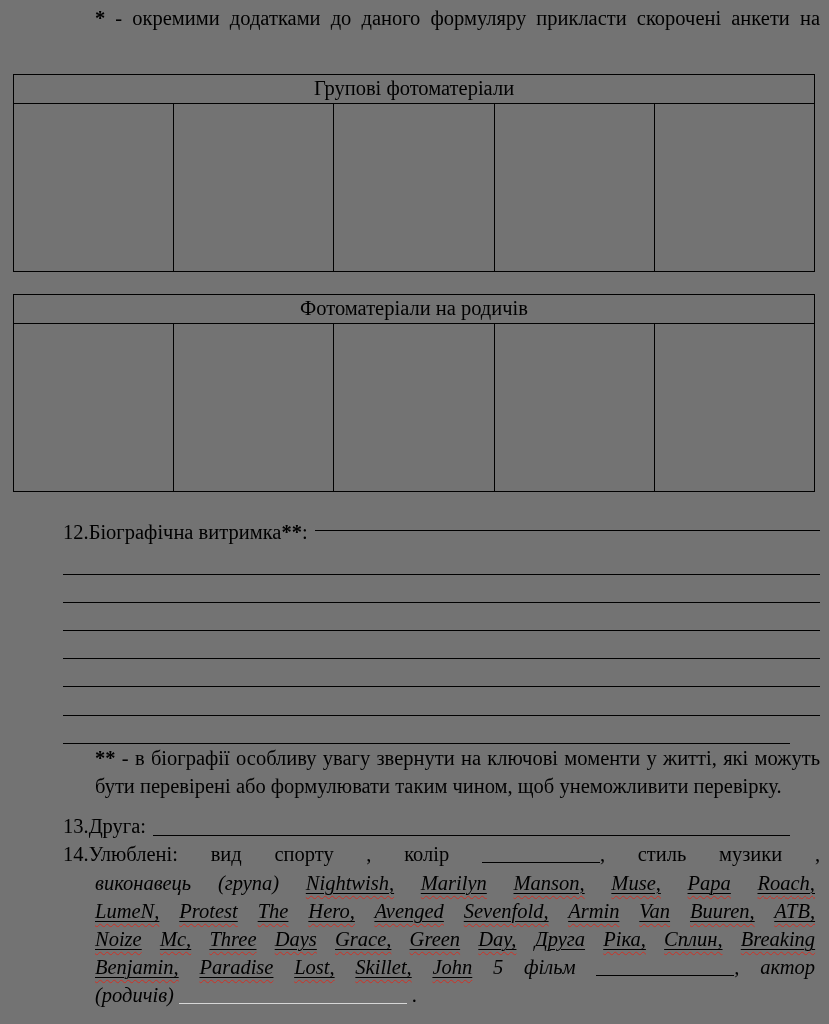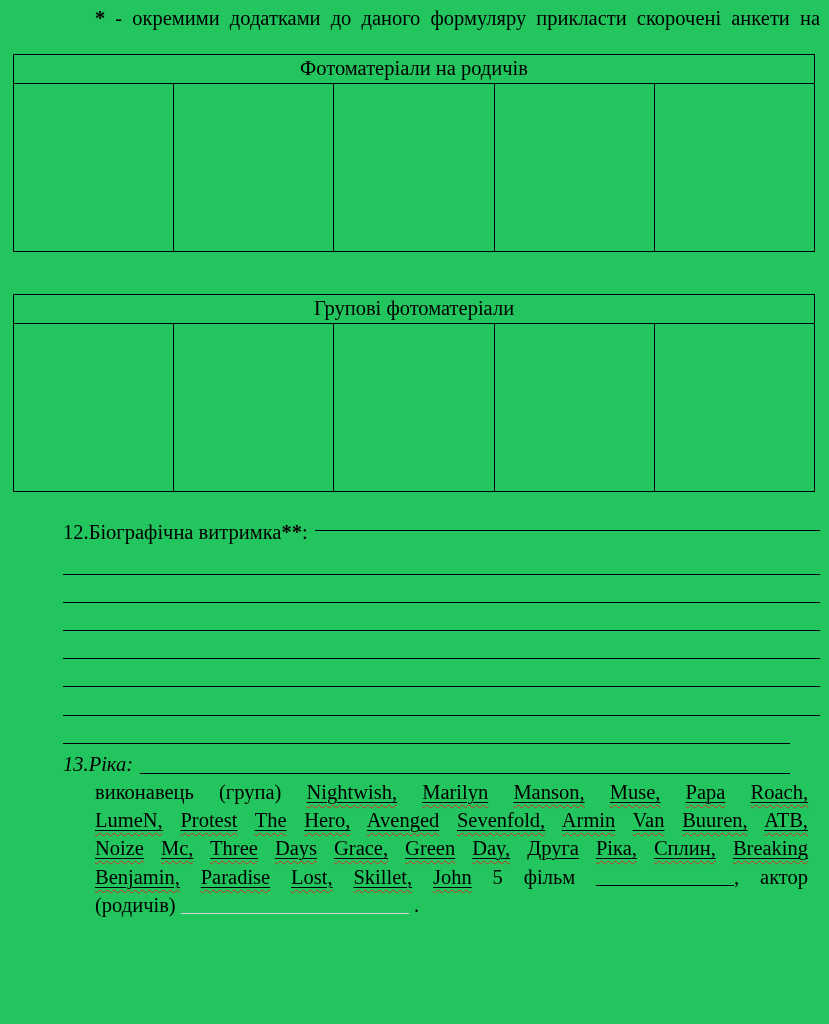--- a/index.html
+++ b/index.html
@@ -2,21 +2,21 @@
 <html><head>
 <meta charset="utf-8">
 <style>
   * { box-sizing: border-box; margin: 0; padding: 0; }
   html, body { background: #ffffff; }
   body {
     width: 829px; height: 1024px;
     font-family: "Liberation Serif", "DejaVu Serif", serif;
     font-size: 20.5px; line-height: 28.2px; color: #000;
   }
-  .page { position: relative; width: 829px; height: 1024px; overflow: hidden; background: #22c55e; }
+  .page { position: relative; width: 829px; height: 1024px; overflow: hidden; background: #737373; }
 
   .top-note { margin: 4px 9px 0 95px; }
   .jl { text-align: justify; text-align-last: justify; }
   b { font-weight: bold; }
 
   .photo-table { margin-left: 13px; width: 802px; height: 198px; border: 1.8px solid #000; }
   .pt1 { margin-top: 22px; }
   .pt2 { margin-top: 42px; }
   .pt-header { height: 29px; line-height: 27px; border-bottom: 1.8px solid #000; text-align: center; }
   .pt-body { display: flex; height: calc(100% - 29px); }
@@ -25,55 +25,55 @@
 
   .item12-line { margin: 26px 9px 0 63px; display: flex; height: 28.2px; align-items: center; }
   .fill { flex: 1; border-bottom: 1.7px solid #000; margin-left: 7px; margin-bottom: 4px; }
   .fill-13 { margin-right: 30px; }
 
   .rule { height: 28.2px; margin: 0 9px 0 63px; border-bottom: 1.7px solid #000; }
   .rule-short { margin-right: 39px; }
 
   .note2 { margin: 0 9px 0 95px; }
 
-  .item13-line { margin: 6px 9px 0 63px; display: flex; height: 28.2px; font-style: italic; }
+  .item13-line { margin: 12px 9px 0 63px; display: flex; height: 28.2px; }
 
   .l14 { margin: 0 9px 0 63px; }
-  .l14c { margin: 0 21px 0 95px; }
+  .l14c { margin: 0 14px 0 95px; font-style: italic; }
 
   .u { text-decoration: underline; text-decoration-thickness: 1.4px; text-underline-offset: 3px; }
   .w { text-decoration: underline wavy #cf3126; text-decoration-thickness: 1px; text-underline-offset: 5px; }
 
   .blank { display: inline-block; border-bottom: 1.7px solid #000; height: 14px; position: relative; top: 2px; }
   .bl1 { width: 118px; }
   .bl5 { width: 138px; }
   .grayblank { display: inline-block; border-bottom: 1.6px solid #d6d6d6; width: 228px; height: 14px; position: relative; top: 2px; }
 </style>
 </head>
 <body>
 
 <div class="page">
 
   <div class="top-note">
     <div class="jl"><b>*</b><span> - окремими додатками до даного формуляру прикласти скорочені анкети на</span></div>
   </div>
 
-  <div class="photo-table pt1">
-    <div class="pt-header">Фотоматеріали на родичів</div>
+  <div class="photo-table pt2">
+    <div class="pt-header">Групові фотоматеріали</div>
     <div class="pt-body">
         <div class="pt-cell"></div>
         <div class="pt-cell"></div>
         <div class="pt-cell"></div>
         <div class="pt-cell"></div>
         <div class="pt-cell"></div>
       </div>
   </div>
 
-  <div class="photo-table pt2">
-    <div class="pt-header">Групові фотоматеріали</div>
+  <div class="photo-table pt1">
+    <div class="pt-header">Фотоматеріали на родичів</div>
     <div class="pt-body">
         <div class="pt-cell"></div>
         <div class="pt-cell"></div>
         <div class="pt-cell"></div>
         <div class="pt-cell"></div>
         <div class="pt-cell"></div>
       </div>
   </div>
 
   <div class="item12-line">
@@ -83,26 +83,31 @@
     <span class="fill"></span>
   </div>
   <div class="rule"></div>
   <div class="rule"></div>
   <div class="rule"></div>
   <div class="rule"></div>
   <div class="rule"></div>
   <div class="rule"></div>
   <div class="rule rule-short"></div>
 
+  <div class="note2">
+    <div class="jl"><b>**</b><span> - в біографії особливу увагу звернути на ключові моменти у житті, які можуть</span></div>
+    <div><span>бути перевірені або формулювати таким чином, щоб унеможливити перевірку.</span></div>
+  </div>
 
   <div class="item13-line">
     <span>13.</span>
-      <span>Ріка:</span>
+      <span>Друга:</span>
     <span class="fill fill-13"></span>
   </div>
 
+  <div class="l14 jl"><span>14.Улюблені: </span><span>вид </span><span>спорту </span><span>, </span><span>колір </span><span class="blank bl1"></span><span>, </span><span>стиль </span><span>музики </span><span>,</span></div>
   <div class="l14c jl"><span>виконавець </span><span>(група) </span><span class="u"><span class="w">Nightwish,</span></span><span> </span><span class="u"><span class="w">Marilyn</span></span><span> </span><span class="u"><span class="w">Manson,</span></span><span> </span><span class="u"><span class="w">Muse,</span></span><span> </span><span class="u"><span class="w">Papa</span></span><span> </span><span class="u"><span class="w">Roach,</span></span></div>
   <div class="l14c jl"><span class="u"><span class="w">LumeN,</span></span><span> </span><span class="u"><span class="w">Protest</span></span><span> </span><span class="u"><span class="w">The</span></span><span> </span><span class="u"><span class="w">Hero,</span></span><span> </span><span class="u"><span class="w">Avenged</span></span><span> </span><span class="u"><span class="w">Sevenfold,</span></span><span> </span><span class="u"><span class="w">Armin</span></span><span> </span><span class="u"><span class="w">Van</span></span><span> </span><span class="u"><span class="w">Buuren,</span></span><span> </span><span class="u"><span class="w">ATB,</span></span></div>
   <div class="l14c jl"><span class="u"><span class="w">Noize</span></span><span> </span><span class="u"><span class="w">Mc,</span></span><span> </span><span class="u"><span class="w">Three</span></span><span> </span><span class="u"><span class="w">Days</span></span><span> </span><span class="u"><span class="w">Grace,</span></span><span> </span><span class="u"><span class="w">Green</span></span><span> </span><span class="u"><span class="w">Day,</span></span><span> </span><span class="u">Друга</span><span> </span><span class="u"><span class="w">Ріка,</span></span><span> </span><span class="u"><span class="w">Сплин,</span></span><span> </span><span class="u"><span class="w">Breaking</span></span></div>
   <div class="l14c jl"><span class="u"><span class="w">Benjamin,</span></span><span> </span><span class="u"><span class="w">Paradise</span></span><span> </span><span class="u"><span class="w">Lost,</span></span><span> </span><span class="u"><span class="w">Skillet,</span></span><span> </span><span class="u"><span class="w">John</span></span><span> 5 фільм </span><span class="blank bl5"></span><span>, </span><span>актор</span></div>
   <div class="l14c"><span>(родичів) </span><span class="grayblank"></span><span> .</span></div>
 
 </div>
 
 </body></html>

